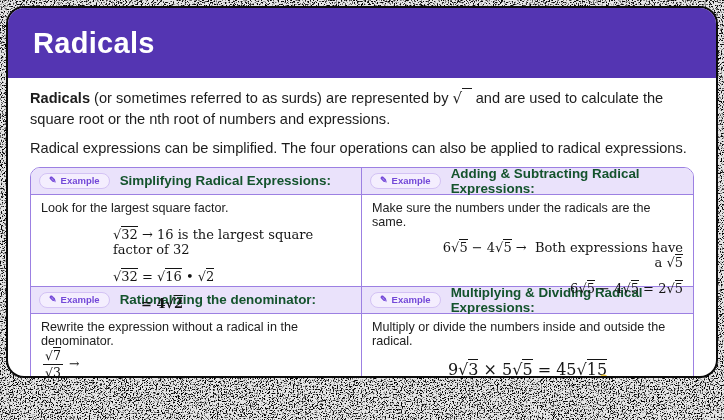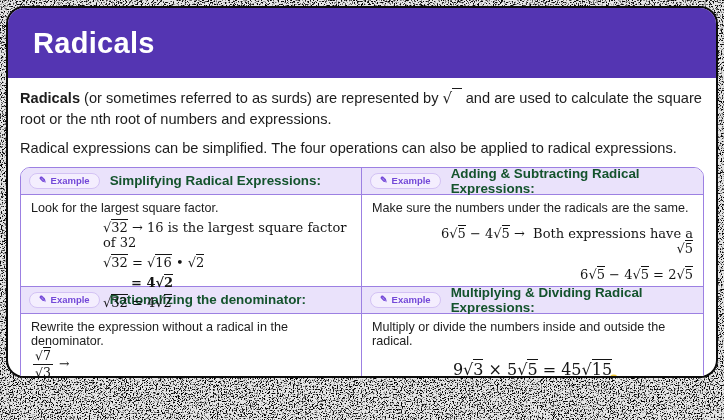--- a/index.html
+++ b/index.html
@@ -12,21 +12,21 @@
   .noise{position:absolute;inset:0;width:724px;height:420px;display:block;}
   .card{
     position:absolute;left:8px;top:8px;width:708px;height:368px;
     background:#ffffff;border-radius:16px;overflow:hidden;
     box-shadow:0 0 0 2px #0b0b0b;
   }
   .card-header{
     height:70px;background:#5435b2;display:flex;align-items:center;padding:0 25px;
   }
   .page-title{color:#ffffff;font-size:29px;font-weight:bold;margin:0;letter-spacing:.3px;}
-  .content{padding:10px 12px 0;}
+  .content{padding:10px 22px 0;}
   .intro{margin:0 0 8px;font-size:14.6px;line-height:1.42;color:#1c1c1c;}
   .intro b{font-weight:bold;}
 
   
   .math, .mathline{font-family:"DejaVu Serif","Liberation Serif",serif;color:#141414;}
   .rad{white-space:nowrap;}
   .rad .vin{border-top:1.4px solid currentColor;}
   .frac{display:inline-flex;flex-direction:column;align-items:center;vertical-align:middle;line-height:1.15;margin:0 2px;}
   .frac .num{border-bottom:1.2px solid currentColor;padding:0 2px 1px;}
   .frac .den{padding-top:1px;}
@@ -44,21 +44,21 @@
   .bcell{background:#fff;padding:6px 10px 4px;position:relative;font-size:12.5px;color:#1c1c1c;}
   .hcell-title{font-size:13.4px;font-weight:bold;color:#14532d;}
   .badge{
     display:inline-flex;align-items:center;gap:4px;flex:none;
     background:#f4eefe;border:1px solid #d3c2f4;border-radius:999px;
     padding:1px 9px 2px;font-size:9.5px;font-weight:bold;color:#7348d8;
   }
   .badge-icon{font-size:9px;line-height:1;}
 
   .instruction{font-size:12.6px;color:#1c1c1c;}
-  .mathline{font-size:13px;margin-top:5px;}
+  .mathline{font-size:13px;margin-top:12px;}
   .simp .mathline{margin-left:72px;}
   .simp .mathline.eqline{margin-left:100px;font-weight:bold;}
   .adds .mathline{margin-left:64px;margin-top:11px;text-align:right;}
   .rat-row{display:flex;align-items:center;gap:9px;margin-top:1px;}
   .rat-row .mathline{margin-top:0;font-size:12.5px;}
   .rat-note{font-family:"DejaVu Serif","Liberation Serif",serif;font-size:11.3px;line-height:1.55;max-width:272px;color:#141414;}
   .md-math{text-align:center;font-size:16px;margin-top:12px;}
 
   .logo{position:absolute;right:10px;bottom:6px;display:flex;align-items:center;gap:6px;}
   .logo-text{display:flex;flex-direction:column;line-height:1.2;justify-content:center;}

